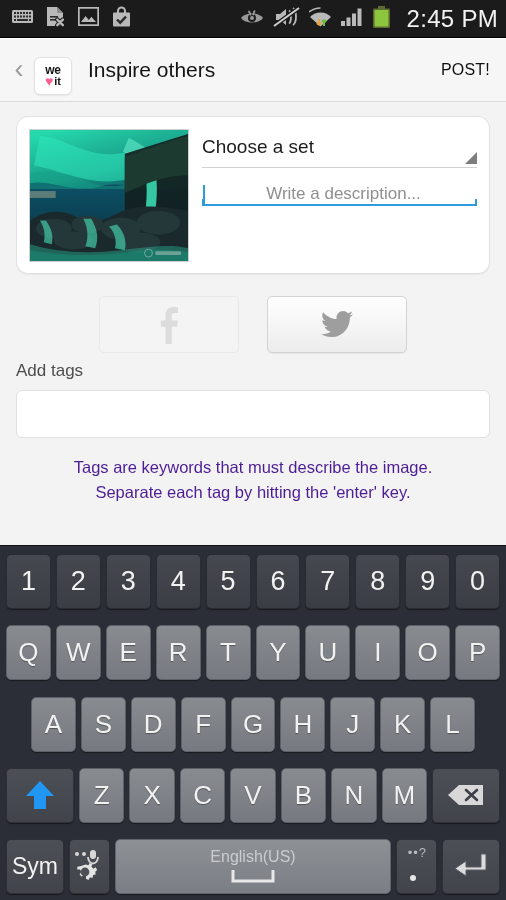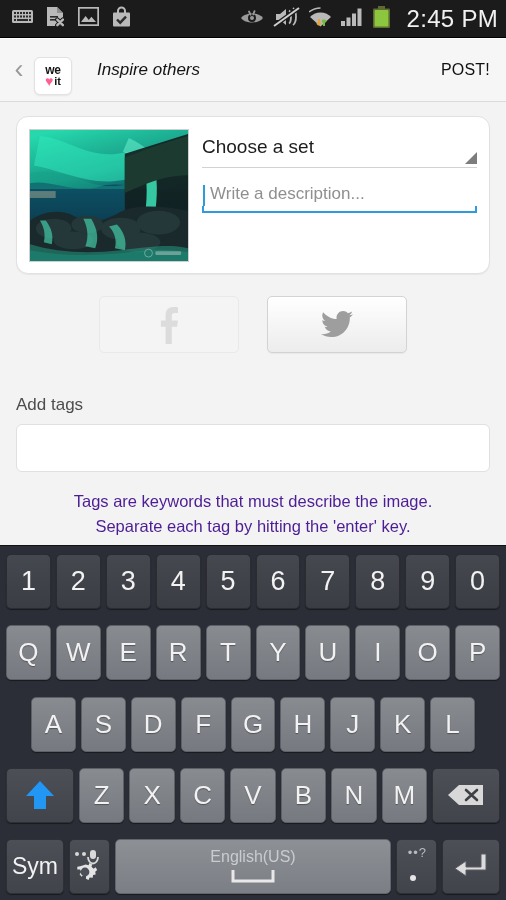--- a/index.html
+++ b/index.html
@@ -37,21 +37,21 @@
   .logo {
     width: 38px; height: 38px; background: #fff; border-radius: 6px;
     border: 1px solid #e2e2e2; margin-left: 2px;
     display: flex; flex-direction: column; align-items: center; justify-content: center;
     position: relative; box-shadow: 0 1px 2px rgba(0,0,0,.07); margin-top: 12px;
   }
   .logo-we { font-size: 12px; font-weight: bold; color: #141414; line-height: 10px; letter-spacing: -.3px; }
   .logo-bot { display: flex; align-items: center; gap: 1px; line-height: 11px; margin-top: 1px; }
   .logo-heart { color: #ff5f8f; font-size: 14px; line-height: 11px; }
   .logo-it { font-size: 11px; font-weight: bold; color: #141414; }
-  .appbar-title { margin-left: 25px; font-size: 17px; color: #141414; font-weight: normal; font-style: italic; }
+  .appbar-title { margin-left: 16px; font-size: 21px; color: #141414; font-weight: normal; }
   .post-btn { margin-left: auto; font-size: 16px; font-weight: normal; color: #111; letter-spacing: .2px; }
 
   
   .content { flex: 1 1 auto; background: #f3f3f3; padding: 14px 16px 0; position: relative; }
 
   .card {
     background: #fff; border: 1px solid #e1e1e1; border-radius: 12px;
     padding: 12px; display: flex; gap: 13px; height: 158px;
     box-shadow: 0 1px 1px rgba(0,0,0,.05);
   }
@@ -63,40 +63,40 @@
 
   .fields { flex: 1 1 auto; display: flex; flex-direction: column; padding-top: 4px; }
   .spinner {
     position: relative; border-bottom: 1px solid #d2d2d2; padding: 3px 0 9px;
   }
   .spinner-label { font-size: 19px; color: #1c1c1c; }
   .spinner-tri {
     position: absolute; right: 0; bottom: 3px; width: 0; height: 0;
     border-left: 12px solid transparent; border-bottom: 12px solid #7d7d7d;
   }
-  .descwrap { position: relative; margin-top: 16px; padding-bottom: 7px; border-bottom: 2px solid #2f9bdd; }
+  .descwrap { position: relative; margin-top: 16px; border-bottom: 2px solid #2f9bdd; text-align: center; }
   .descwrap::before, .descwrap::after {
     content: ""; position: absolute; bottom: -2px; width: 2px; height: 7px; background: #2f9bdd;
   }
   .descwrap::before { left: 0; }
   .descwrap::after { right: 0; }
   .caret { position: absolute; left: 1px; top: 1px; width: 2px; height: 21px; background: #2f9bdd; }
   .desc-ph { font-size: 17px; color: #8f8f8f; padding-left: 8px; }
 
   .social { display: flex; gap: 28px; justify-content: center; margin-top: 22px; }
   .sbtn {
     width: 140px; height: 57px; border-radius: 5px;
     display: flex; align-items: center; justify-content: center;
   }
   .sbtn.fb { background: #f4f4f4; border: 1px solid #e9e9e9; }
   .sbtn.tw { background: linear-gradient(#ffffff, #ececec); border: 1px solid #d3d3d3;
              box-shadow: 0 1px 1px rgba(0,0,0,.05); }
   .sbtn svg { display: block; }
 
-  .addtags { margin-top: 42px; font-size: 17px; color: #4d4d4d; }
+  .addtags { margin-top: 8px; font-size: 17px; color: #4d4d4d; }
   .tags-input {
     margin-top: 9px; height: 48px; background: #fff;
     border: 1px solid #e0e0e0; border-radius: 6px; width: 100%;
     font-size: 17px; padding: 0 12px; color: #333;
     font-family: "Liberation Sans", sans-serif;
   }
   .helper { margin-top: 17px; text-align: center; font-size: 16.5px; color: #4c1d95; line-height: 25px; }
 
   
   .keyboard {

